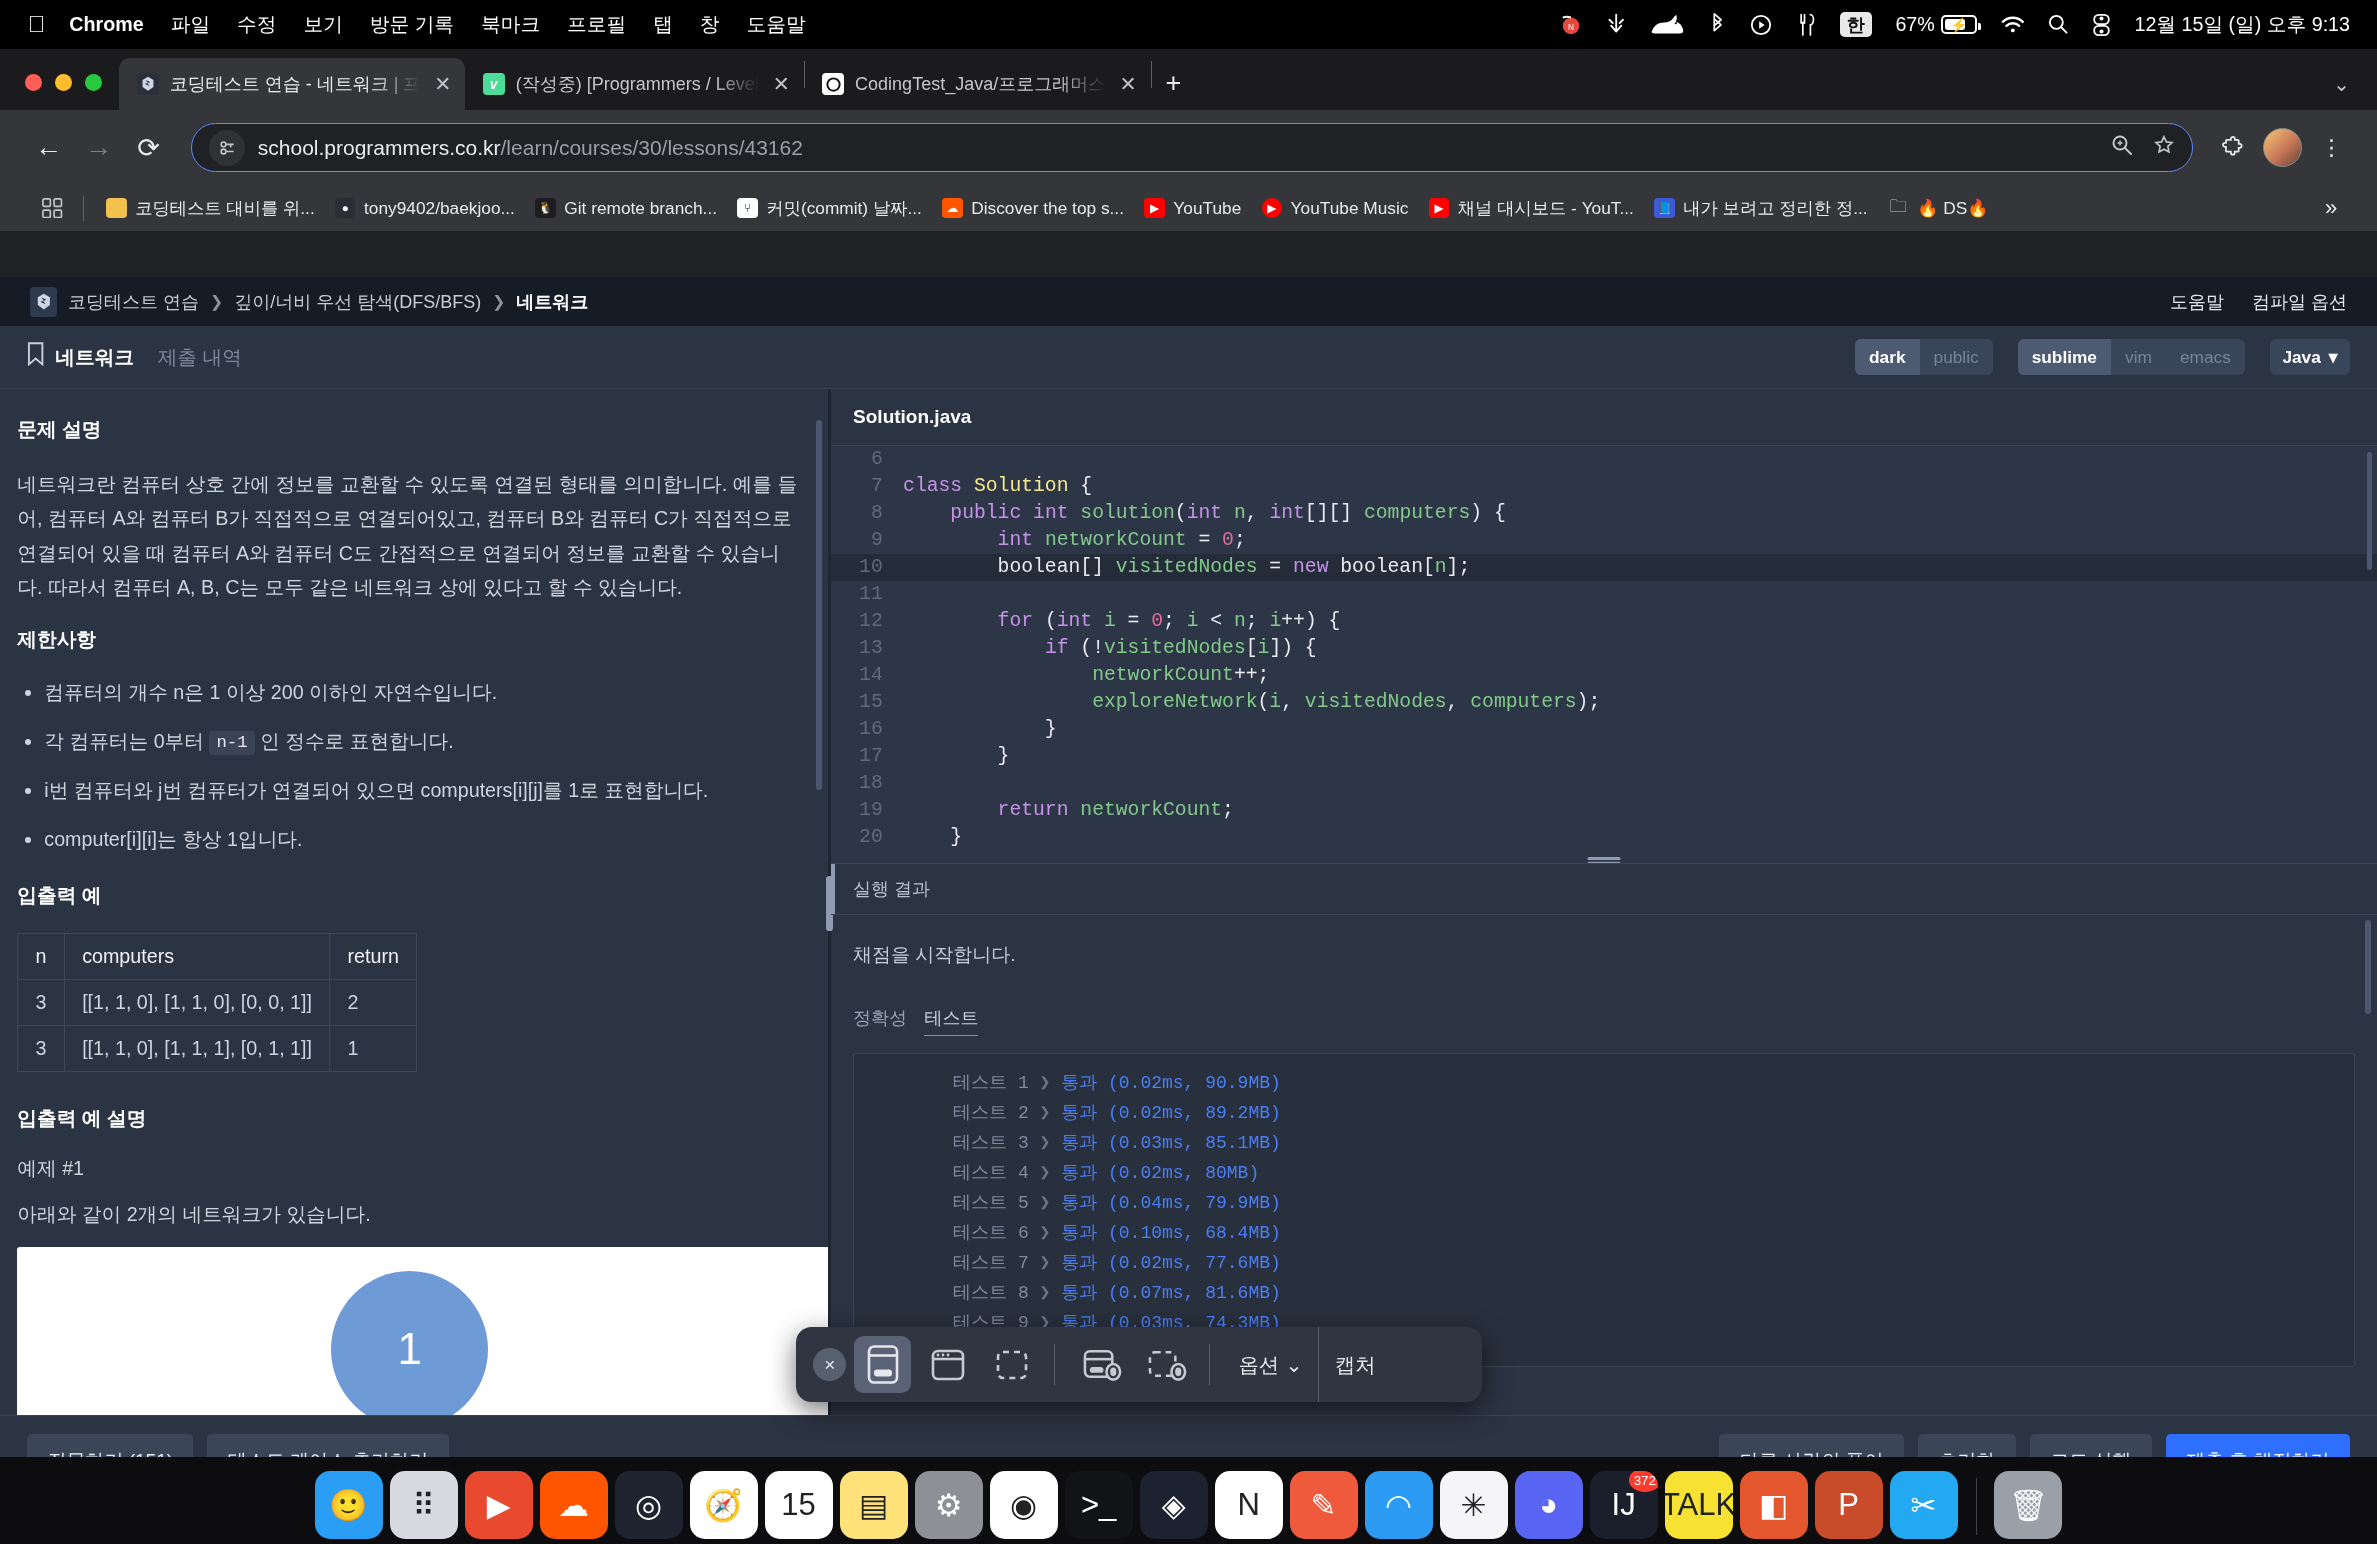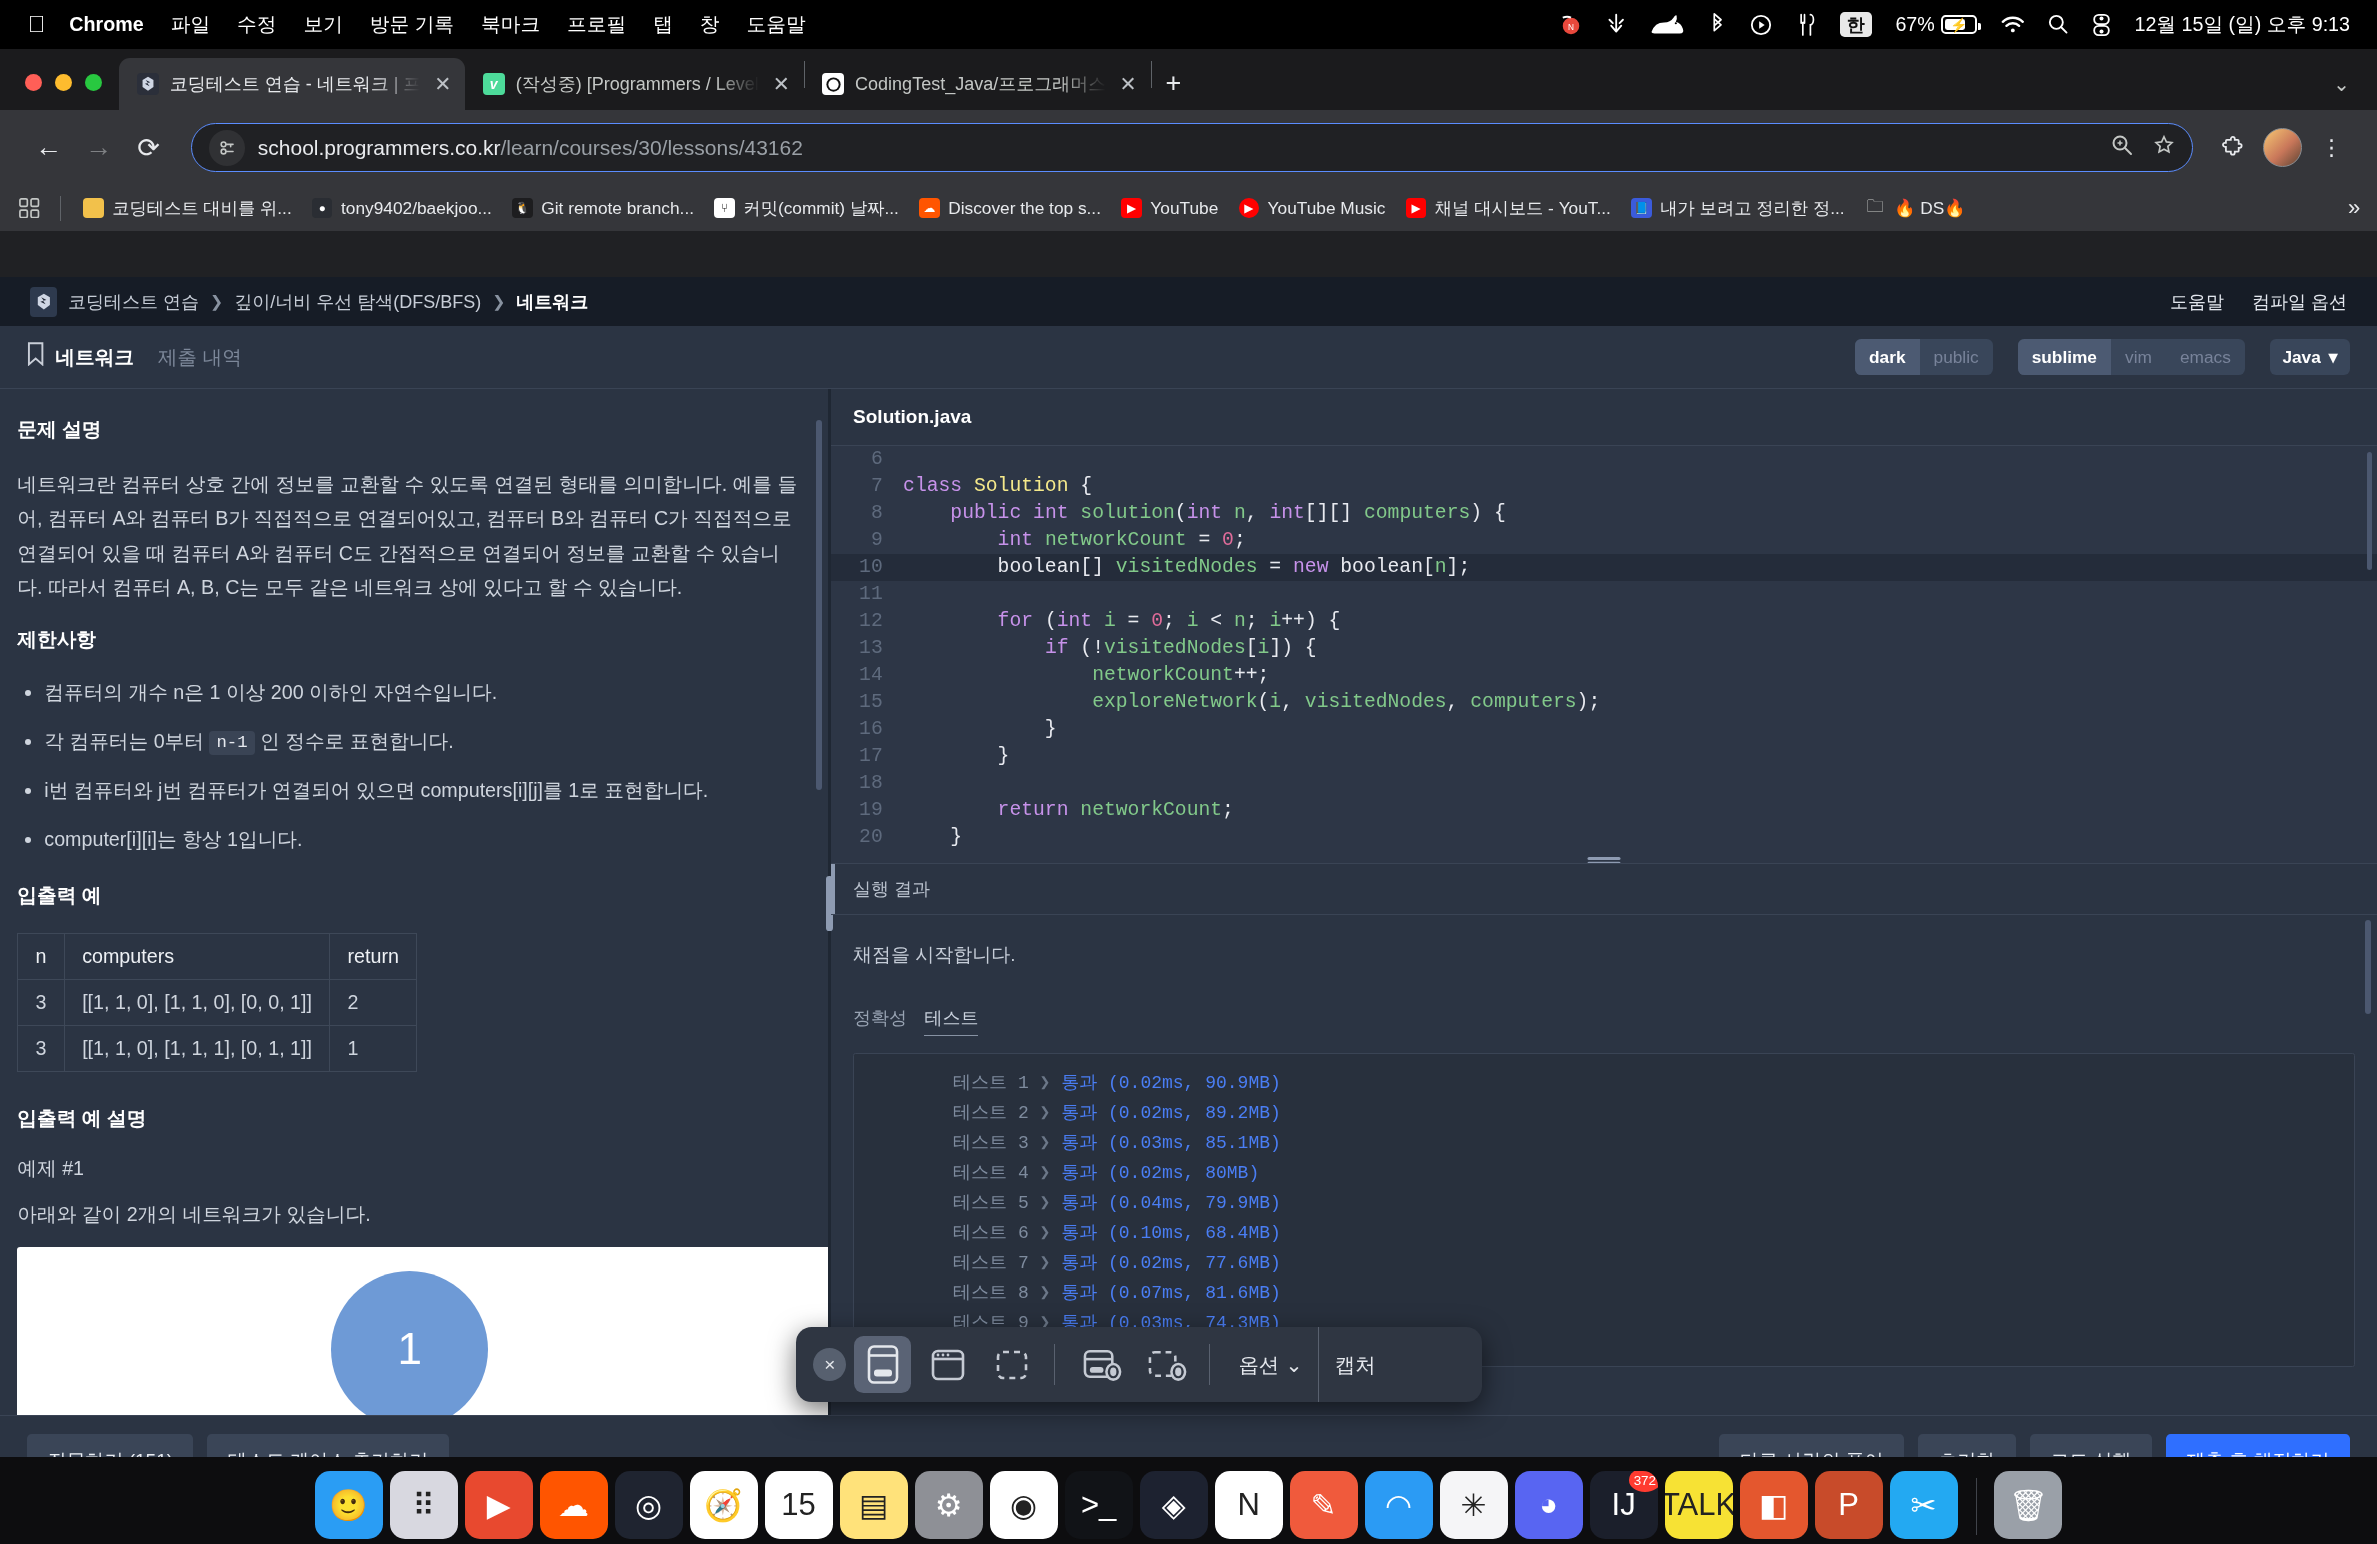--- a/index.html
+++ b/index.html
@@ -101,21 +101,21 @@
   #omnibox .ob-right { margin-left: auto; display: flex; gap: 20.4px; align-items:center; color:#c4c7c5; font-size:20.4px; }
   .tb-ic { width: 44px; height: 44px; display:flex; align-items:center; justify-content:center;
            color:#e8eaed; font-size: 22px; }
   .avatar {
     width: 39px; height: 39px; border-radius: 50%;
     background: linear-gradient(135deg,#f7c873,#c9775a 55%, #5c4433);
     border: 1.6px solid #8a8d91; margin: 0 7.9px;
   }
 
   
-  #bookmarks { height: 46px; background: #35363a; display:flex; align-items:center; padding: 0 12px; gap: 0; }
+  #bookmarks { height: 46px; background: #35363a; display:flex; align-items:center; padding: 0 35px; gap: 0; }
   .bk-apps { width: 35px; height: 31px; display:flex; align-items:center; justify-content:center; color:#c4c7c5; }
   .bk-sep { width: 0.8px; height: 25px; background: #5f6368; margin: 0 12.6px; }
   .bk {
     display: flex; align-items: center; gap: 8.6px; padding: 0 10.2px; height: 35px;
     color: #e8eaed; font-size: 17.3px; white-space: nowrap; border-radius: 6.3px;
   }
   .bk .bi { width: 20.4px; height: 20.4px; border-radius: 3.9px; flex:none;
             display:flex; align-items:center; justify-content:center; font-size:11.8px; color:#fff; }
   .bk-overflow { margin-left: auto; color:#e8eaed; font-size: 22px; padding-right: 4.7px; }
 

